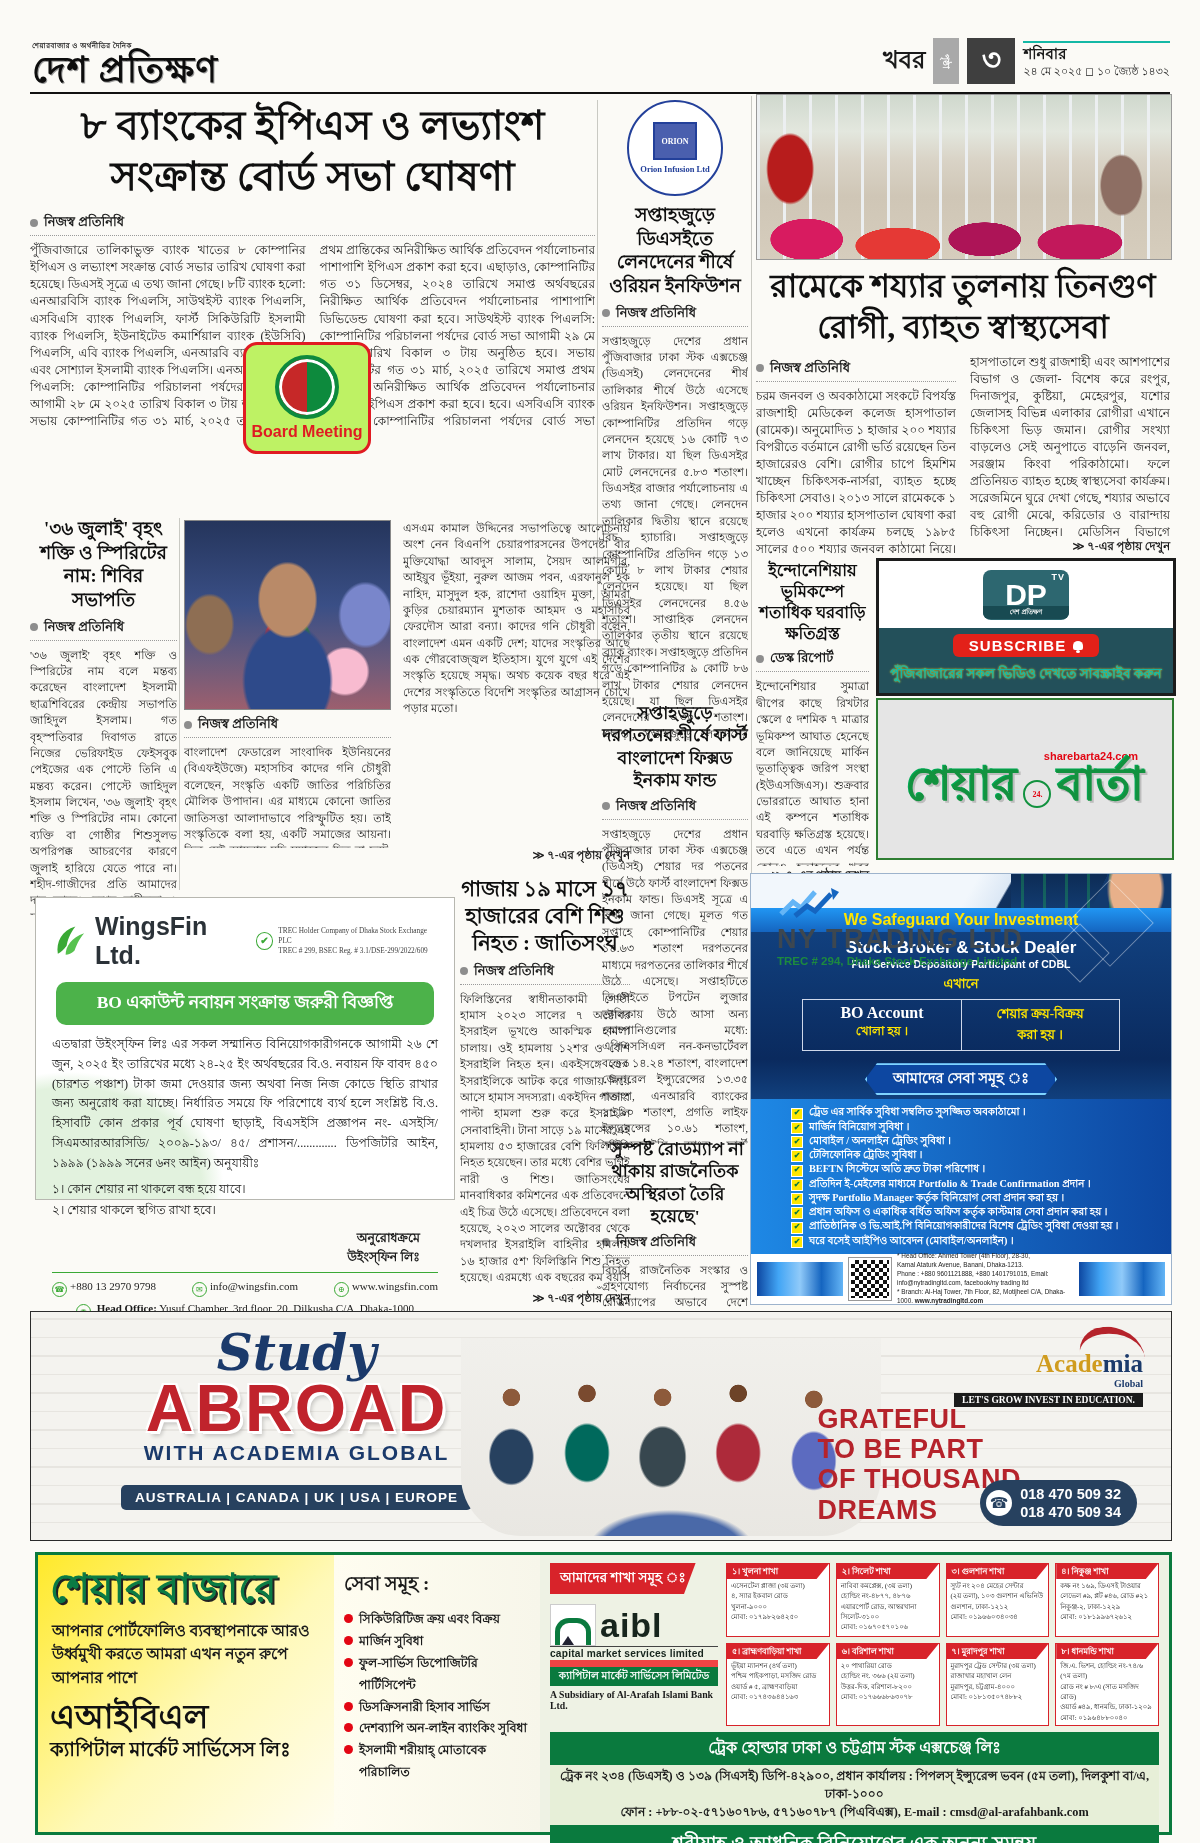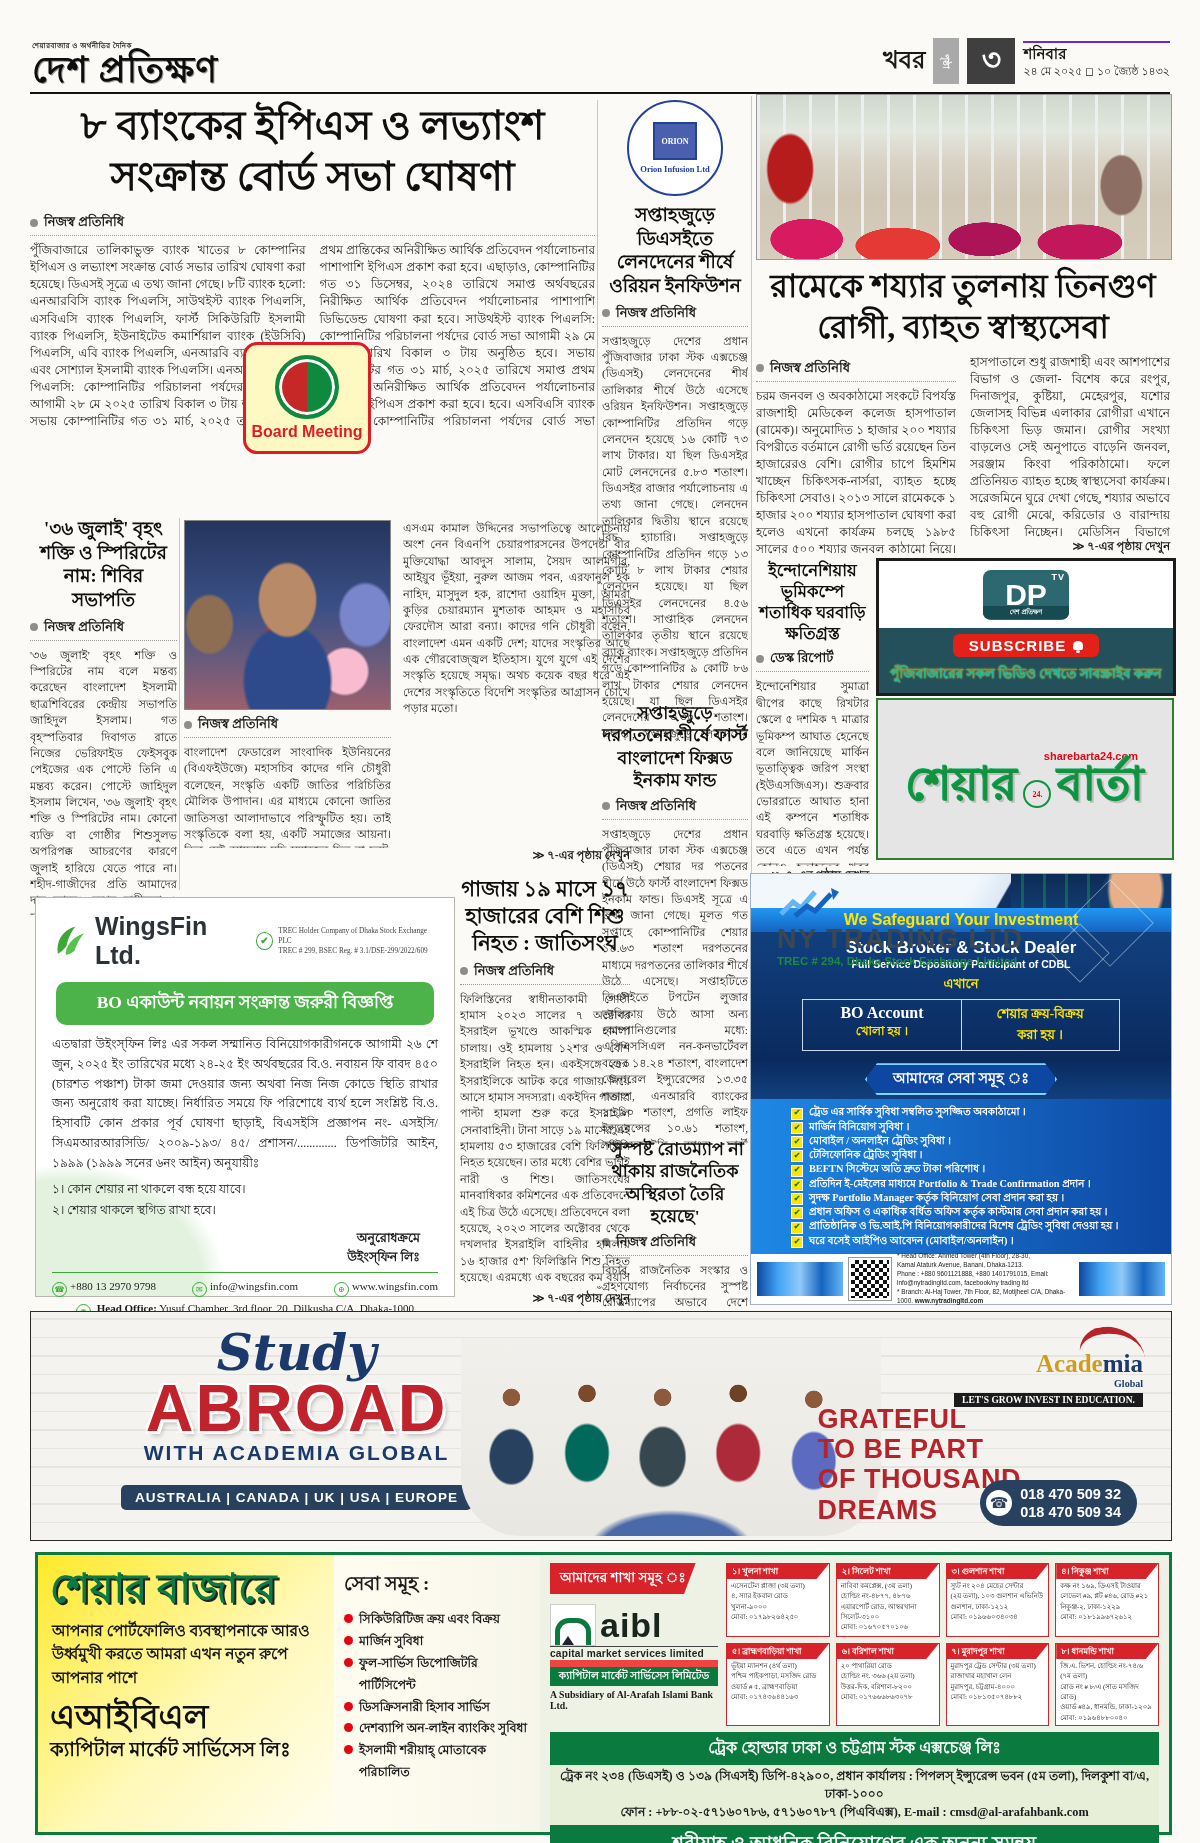--- a/index.html
+++ b/index.html
@@ -9,39 +9,39 @@
   
   .mast-tag{font-size:7px;font-weight:700;letter-spacing:.5px;color:#222;}
   .mast-logo{font-size:36px;font-weight:900;letter-spacing:1px;color:#0d0d0d;
              text-shadow:1px 1px 0 #999;line-height:1;}
   .mast-right{display:flex;align-items:center;gap:8px;}
   .khobor{font-size:24px;font-weight:900;}
   .pg-gray{width:26px;height:46px;background:#a9a9a9;color:#fff;font-size:9px;font-weight:700;
            display:flex;align-items:center;justify-content:center;writing-mode:vertical-rl;}
   .pg-num{width:48px;height:46px;background:#3f3f3f;color:#fff;font-size:30px;font-weight:900;
           display:flex;align-items:center;justify-content:center;}
-  .date-stack{border-top:2px solid #6d28d9;padding-top:2px;}
+  .date-stack{border-top:2px solid #14b8a6;padding-top:2px;}
   .date-day{font-size:15px;font-weight:800;line-height:1.2;}
   .date-line{font-size:11px;color:#222;}
   .mast-rule{position:absolute;left:30px;right:30px;top:92px;border-top:2.5px solid #111;}
   
   .hl{font-weight:900;color:#0f0f0f;text-align:center;line-height:1.28;}
   .byline{display:flex;align-items:center;gap:6px;margin:4px 0 2px 0;}
   .byline .dot{width:8px;height:8px;border-radius:50%;background:#8d8d8d;flex:0 0 auto;}
   .byline b{font-size:13px;font-weight:800;}
   .dotrule{border-bottom:1.5px dotted #9a9a9a;margin:2px 0 6px 0;}
   .btxt{font-size:12px;line-height:1.42;text-align:justify;}
   .btxt-sm{font-size:11.3px;line-height:1.45;text-align:justify;}
   .cols2{column-count:2;column-gap:14px;}
   .jump{display:block;text-align:right;font-weight:800;font-size:11.5px;margin-top:1px;}
   .vsep{position:absolute;width:1px;background:#c9c9c3;}
   .clip{overflow:hidden;}
   .preline{white-space:pre-line;}
   
-  .bm-badge{background:#fef9c3;border:3px solid #e01b22;border-radius:14px;display:flex;
+  .bm-badge{background:#bef264;border:3px solid #e01b22;border-radius:14px;display:flex;
             flex-direction:column;align-items:center;justify-content:center;gap:4px;}
   .bm-seal{width:56px;height:56px;border-radius:50%;border:4px solid #0d8a3d;
            background:linear-gradient(90deg,#c62828 0 50%,#0d8a3d 50% 100%);
            box-shadow:inset 0 0 0 3px #fff;}
   .bm-text{color:#e01b22;font-weight:900;font-size:16px;font-family:"Liberation Sans",sans-serif;}
   
   .orion-circ{width:92px;height:92px;border-radius:50%;border:2px solid #23409a;background:#fff;
               margin:0 auto;display:flex;flex-direction:column;align-items:center;justify-content:center;gap:4px;}
   .orion-sq{width:40px;height:34px;background:#4a5fae;color:#fff;font-size:8px;font-weight:800;
             display:flex;align-items:center;justify-content:center;border:2px solid #23409a;}
@@ -379,21 +379,21 @@
 
   <div class="abs sb-box" style="left:876px;top:698px;width:294px;height:158px;">
     <div class="sb-url">sharebarta24.com</div>
     <div class="sb-main">
       <span class="sb-word">শেয়ার</span>
       <span class="sb-24">24.</span>
       <span class="sb-word">বার্তা</span>
     </div>
   </div>
 
-  <div class="abs wf-box" style="left:35px;top:897px;width:420px;height:400px;">
+  <div class="abs wf-box" style="left:35px;top:897px;width:420px;height:303px;">
     <div class="wf-logorow">
       <div style="display:flex;align-items:center;gap:6px;">
         <svg width="38" height="34" viewBox="0 0 38 34">
           <path d="M6 30 C4 18 10 6 24 2 C18 10 16 16 15 22 C12 26 9 29 6 30 Z" fill="#3aa935"></path>
           <path d="M14 31 C14 23 20 13 33 9 C27 16 25 22 23 27 C20 30 17 31 14 31 Z" fill="#57c24f"></path>
         </svg>
         <span class="wf-name">WingsFin Ltd.</span>
       </div>
       <div class="wf-trec">
         <span class="wf-chk">✔</span>

